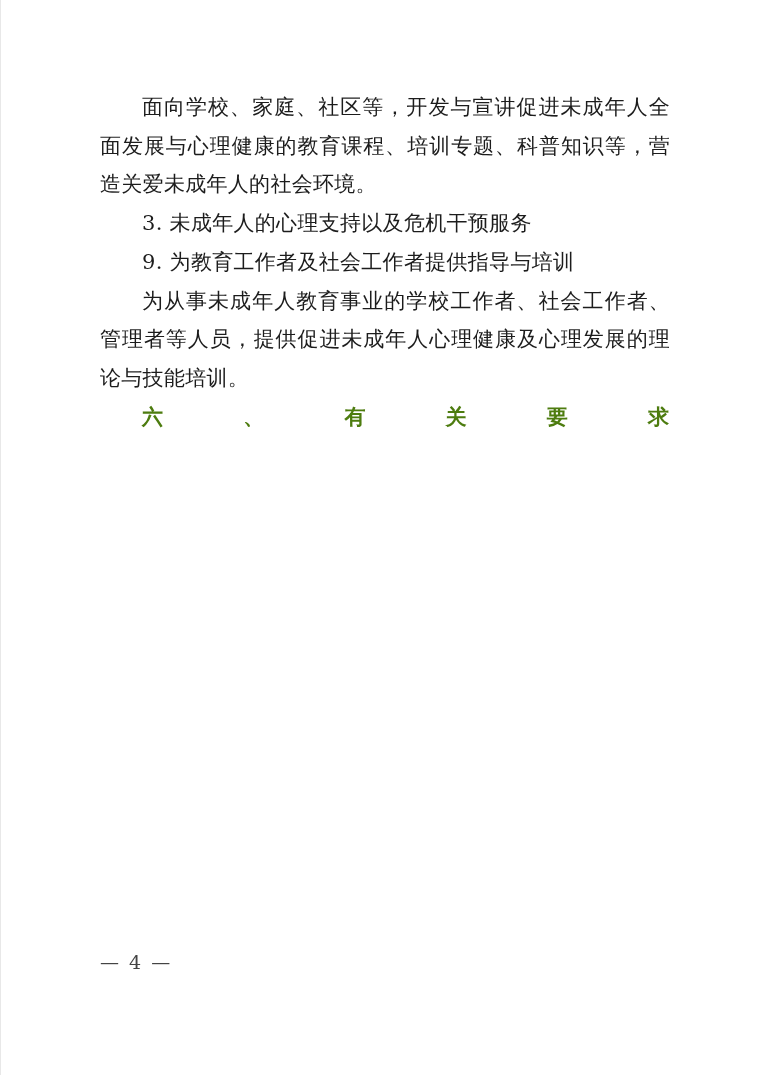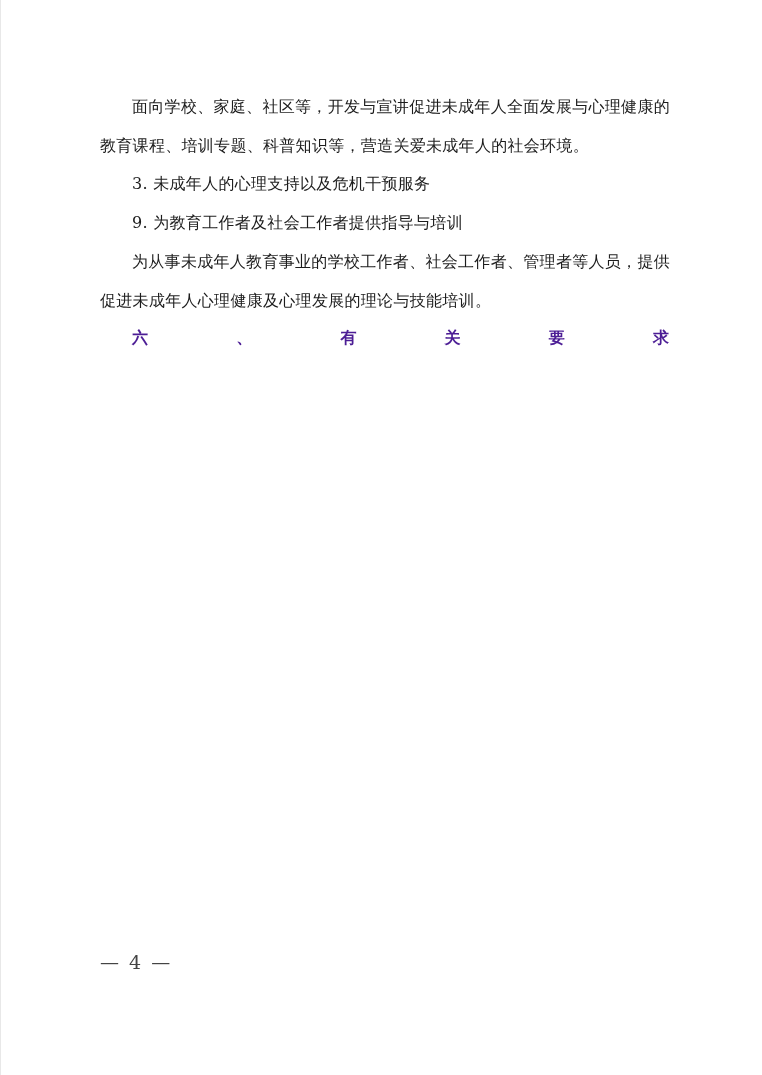--- a/index.html
+++ b/index.html
@@ -22,37 +22,37 @@
   }
   .content {
     position: absolute;
     left: 99px;
     top: 88px;
     width: 570px;
     color: #1c1c1c;
   }
   .content p {
     margin: 0;
-    font-size: 16px;
+    font-size: 21px;
     line-height: 38.7px;
     text-indent: 2em;
     text-align: justify;
     text-justify: inter-character;
     letter-spacing: 0.3px;
     word-break: break-all;
   }
   .content p:last-child {
     text-align-last: justify;
   }
   .content p.section-heading {
-    font-family: Liberation Mono, monospace;
+    font-family: Liberation Sans, sans-serif;
     font-weight: bold;
     text-align: left;
     letter-spacing: 1px;
-    color: #4c1d95;
+    color: #4d7c0f;
   }
   .page-footer {
     position: absolute;
     left: 99px;
     top: 948px;
     font-size: 19px;
     line-height: 28px;
     color: #444444;
     letter-spacing: 2px;
     font-family: "DejaVu Serif", serif;

